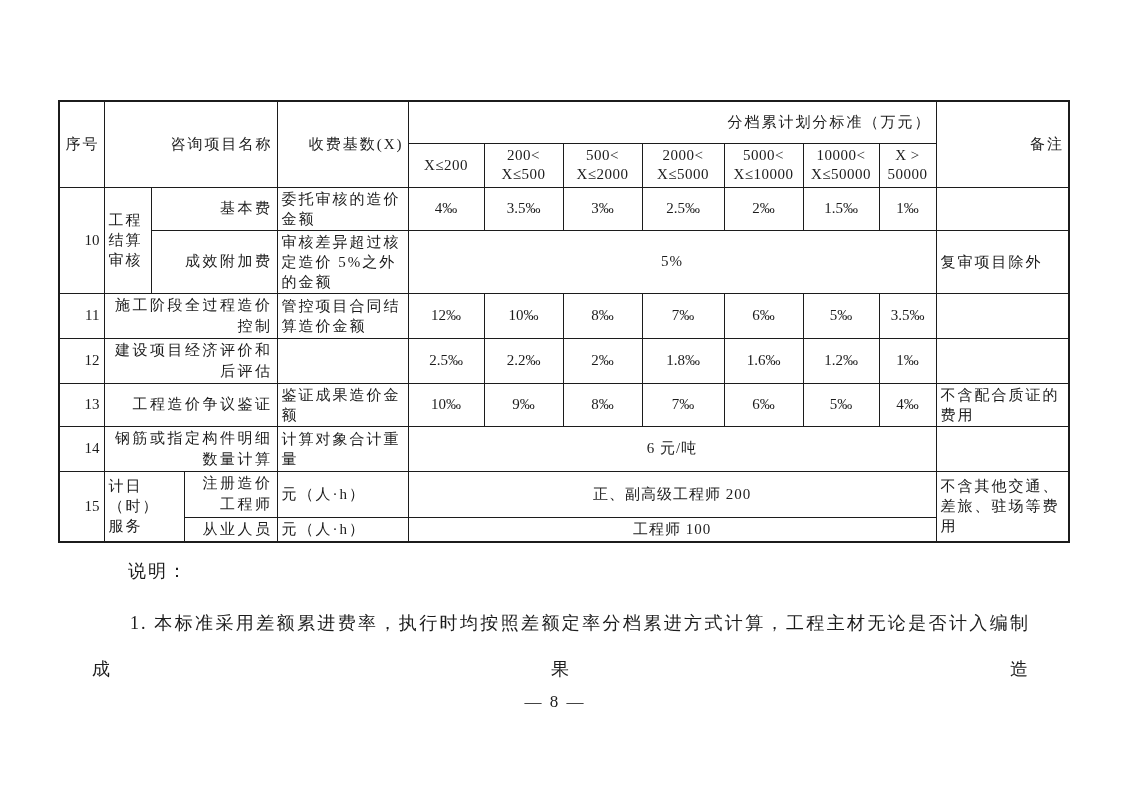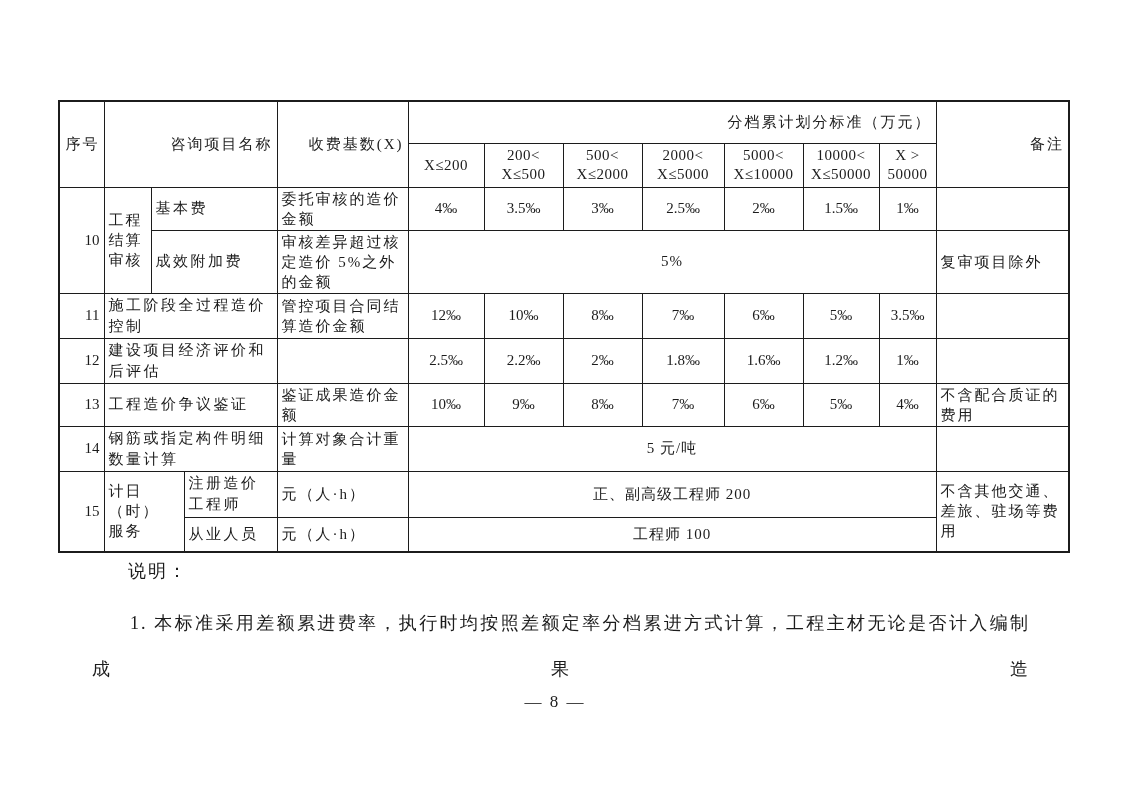--- a/index.html
+++ b/index.html
@@ -29,21 +29,21 @@
   }
   .tline { display: block; }
 
   
   .hcell { text-align: right; letter-spacing: 2px; }
   .tier-head { text-align: center; letter-spacing: 0.5px; line-height: 19px; padding: 1px 0; }
 
   
   .serial { text-align: right; letter-spacing: 0; }
   .group-cell { text-align: left; padding-left: 7px; letter-spacing: 2px; line-height: 20px; }
-  .name-cell { text-align: left; padding-left: 9px; letter-spacing: 2.5px; line-height: 21px; }
+  .name-cell { text-align: right; padding-left: 9px; letter-spacing: 2.5px; line-height: 21px; }
   .base-cell { text-align: left; padding-left: 6px; letter-spacing: 2px; line-height: 20px; }
   .val-cell { text-align: center; letter-spacing: 0; }
   .merged-val { text-align: center; letter-spacing: 1px; }
   .remark-cell { text-align: left; padding-left: 6px; letter-spacing: 2px; line-height: 20px; }
 
   
   .notes { position: absolute; left: 92px; top: 556px; width: 938px; font-size: 18px; letter-spacing: 2px; }
   .notes-heading { text-indent: 36px; line-height: 30px; }
   .note-para { margin-top: 14px; }
   .note-para .tline { text-align: justify; text-align-last: justify; line-height: 46px; }
@@ -207,21 +207,21 @@
     <tr style="height:45px">
       <td class="serial">14</td>
       <td class="name-cell" colspan="3">
             <span class="tline">钢筋或指定构件明细</span>
             <span class="tline">数量计算</span>
           </td>
       <td class="base-cell">
             <span class="tline">计算对象合计重</span>
             <span class="tline">量</span>
           </td>
-      <td class="merged-val" colspan="7">5 元/吨</td>
+      <td class="merged-val" colspan="7">6 元/吨</td>
       <td class="remark-cell"></td>
     </tr>
 
     <tr style="height:46px">
       <td class="serial" rowspan="2">15</td>
       <td class="group-cell" rowspan="2" colspan="2">
             <span class="tline">计日（时）</span>
             <span class="tline">服务</span>
           </td>
       <td class="name-cell">
@@ -230,21 +230,21 @@
           </td>
       <td class="base-cell">元（人·h）</td>
       <td class="merged-val" colspan="7">正、副高级工程师 200</td>
       <td class="remark-cell" rowspan="2">
             <span class="tline">不含其他交通、</span>
             <span class="tline">差旅、驻场等费</span>
             <span class="tline">用</span>
           </td>
     </tr>
 
-    <tr style="height:35px">
+    <tr style="height:25px">
       <td class="name-cell">从业人员</td>
       <td class="base-cell">元（人·h）</td>
       <td class="merged-val" colspan="7">工程师 100</td>
     </tr>
   </tbody>
     </table>
 
   <div class="notes">
     <div class="notes-heading">说明：</div>
     <div class="note-para">

